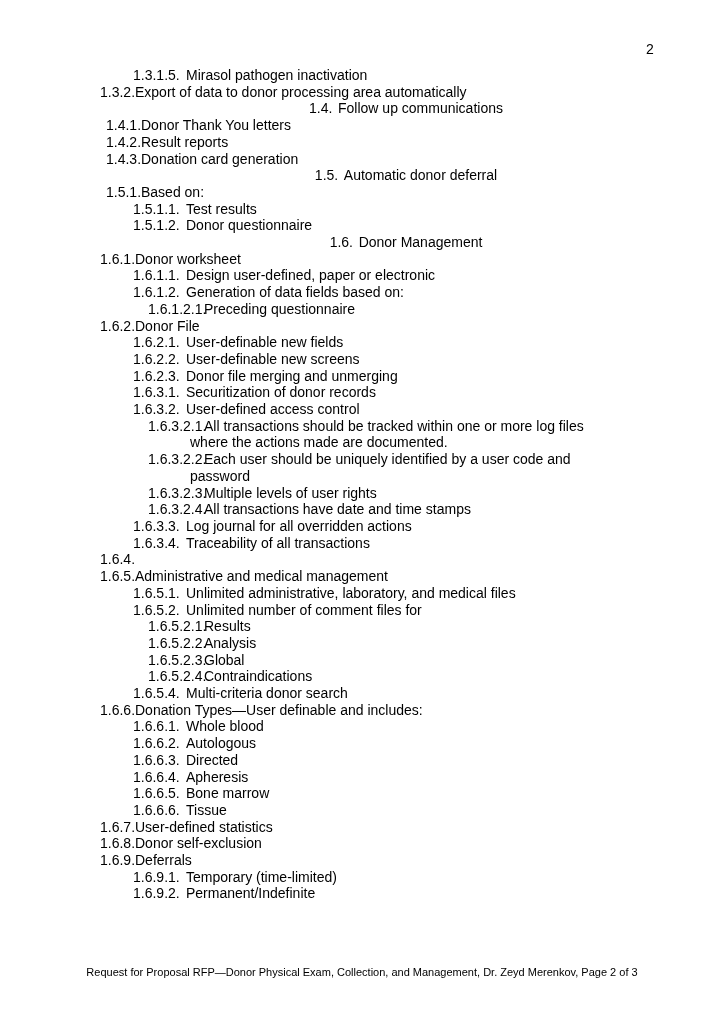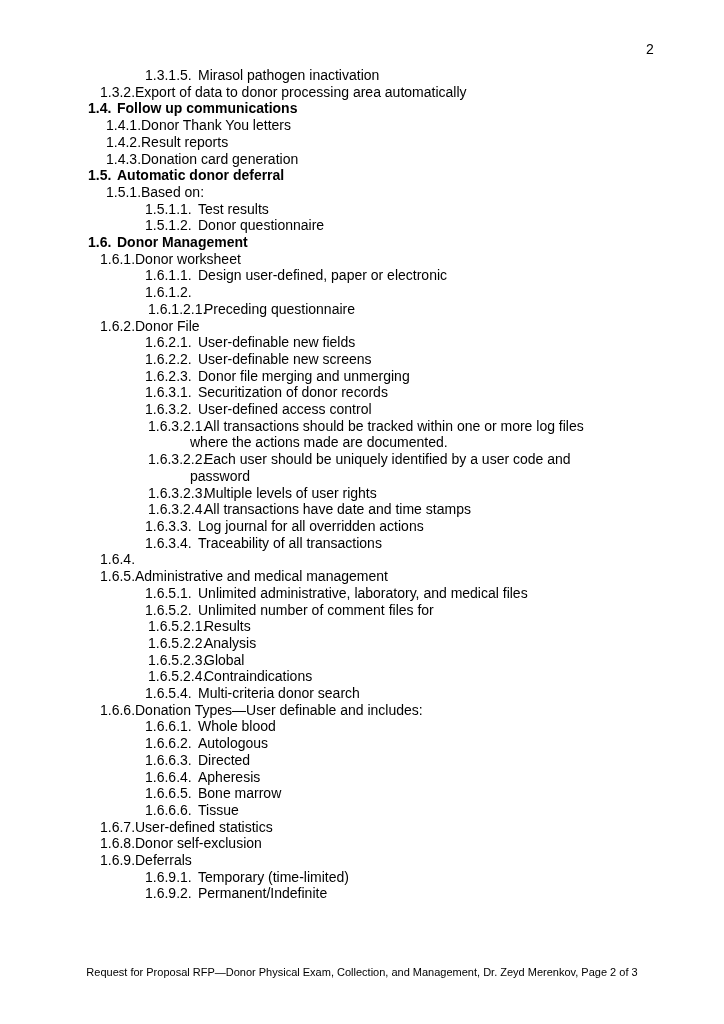--- a/index.html
+++ b/index.html
@@ -31,26 +31,26 @@
   }
 
   .item {
     display: flex;
     font-size: 14px;
     line-height: 16.7px;
   }
   .item .num { flex: 0 0 auto; white-space: pre; }
   .item .txt { flex: 0 1 auto; max-width: 470px; }
 
-  .lvl1 { margin-left: 88px;  font-weight: bold; }
+  .lvl1 { margin-left: 88px;  font-weight: normal; justify-content: center; }
   .lvl1 .num { width: 29px; }
   .lvl2 { margin-left: 100px; }
   .lvl2 .num { width: 35px; }
   .lvl3 { margin-left: 133px; }
-  .lvl3 .num { width: 53px; margin-left: 12px; }
+  .lvl3 .num { width: 53px; }
   .lvl4 { margin-left: 148px; }
   .lvl4 .num { width: 56px; }
 
   .italic { }
   .cont { margin-left: -14px; }
 
   .footer {
     position: absolute;
     top: 966px;
     left: 0;
@@ -115,20 +115,21 @@
       <div class="item lvl2">
         <span class="num">1.6.1.</span>
         <span class="txt">Donor worksheet</span>
       </div>
       <div class="item lvl3">
         <span class="num">1.6.1.1.</span>
         <span class="txt">Design user-defined, paper or electronic</span>
       </div>
       <div class="item lvl3">
         <span class="num">1.6.1.2.</span>
+        <span class="txt">Generation of data fields based on:</span>
       </div>
       <div class="item lvl4">
         <span class="num">1.6.1.2.1.</span>
         <span class="txt">Preceding questionnaire</span>
       </div>
       <div class="item lvl2">
         <span class="num">1.6.2.</span>
         <span class="txt">Donor File</span>
       </div>
       <div class="item lvl3">

